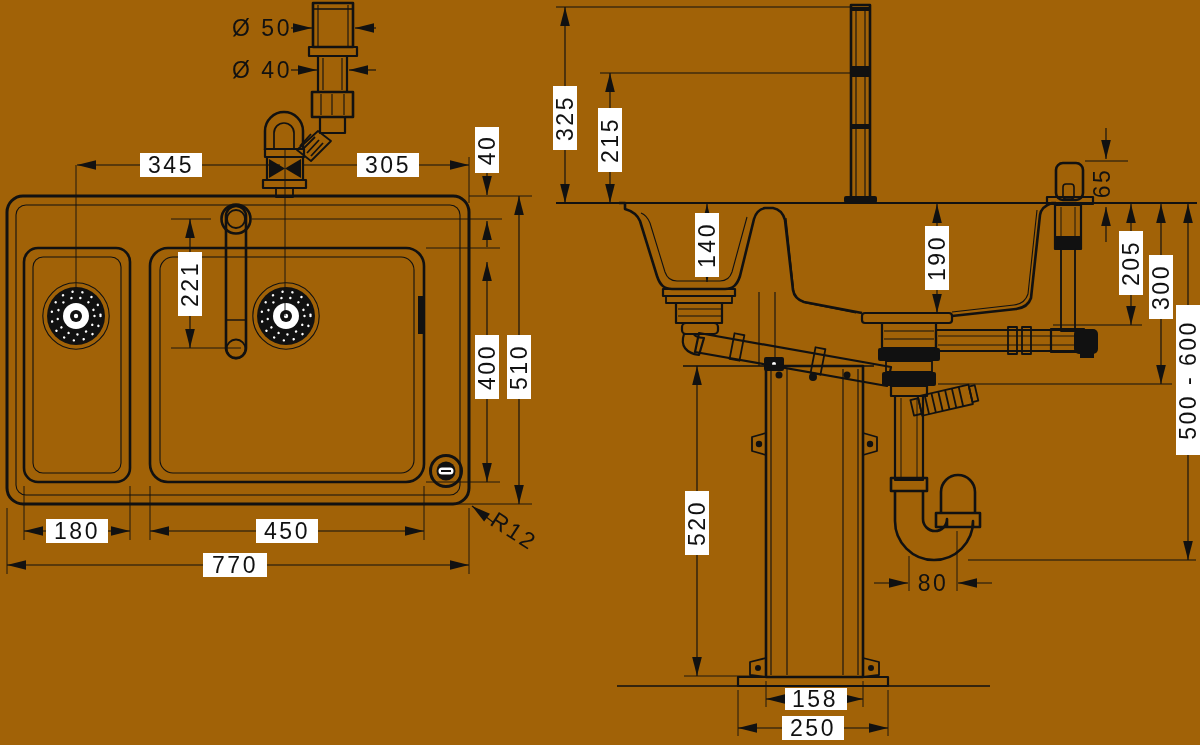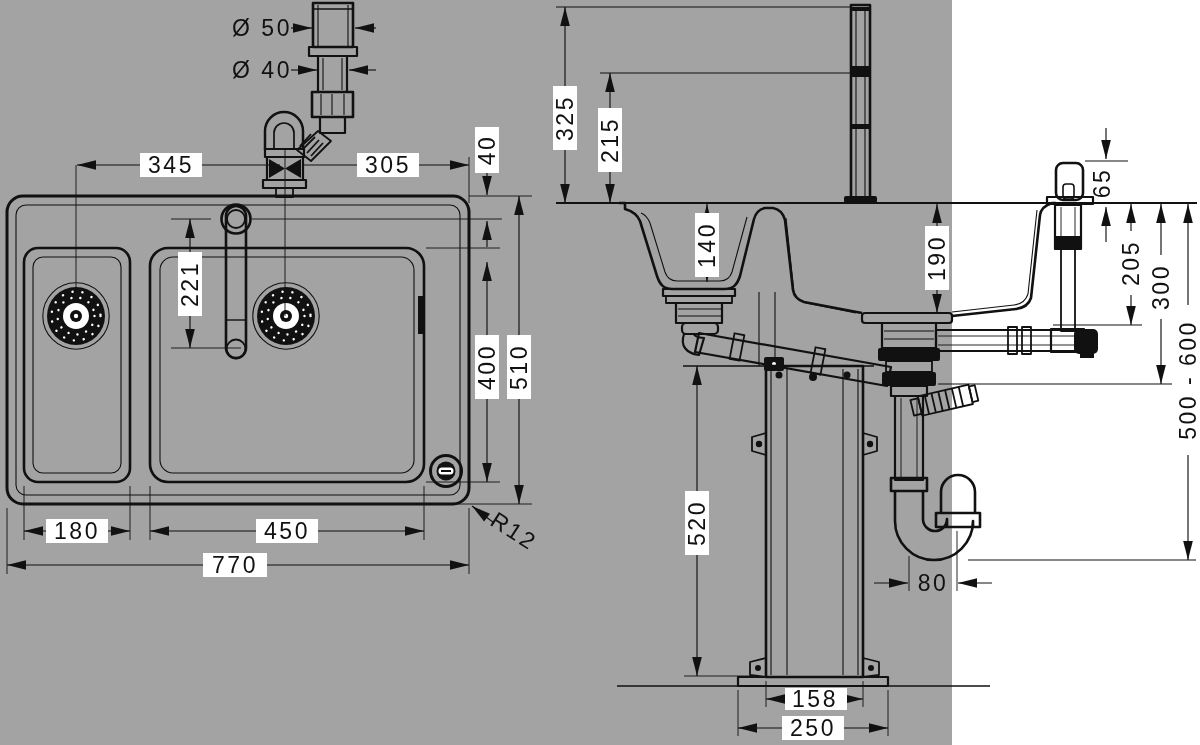--- a/index.html
+++ b/index.html
@@ -1,16 +1,16 @@
 <!DOCTYPE html>
 <html><head>
 <meta charset="utf-8">
 <style>
   html,body{margin:0;padding:0;background:#ffffff;}
-  .stage{width:952px;height:745px;background:#a3a3a3;position:relative;font-family:"Liberation Sans",sans-serif;}
+  .stage{width:1200px;height:745px;background:#a16207;position:relative;font-family:"Liberation Sans",sans-serif;}
   svg{display:block}
   .ln{stroke:#111;fill:none;stroke-linejoin:round;stroke-linecap:butt}
   .o30{stroke-width:3}
   .o26{stroke-width:2.6}
   .o22{stroke-width:2.2}
   .o18{stroke-width:1.8}
   .t{stroke-width:1.1}
   .t2{stroke-width:0.9}
   .d{stroke:#111;fill:none;stroke-width:1.15}
   .blk{fill:#111;stroke:none}

